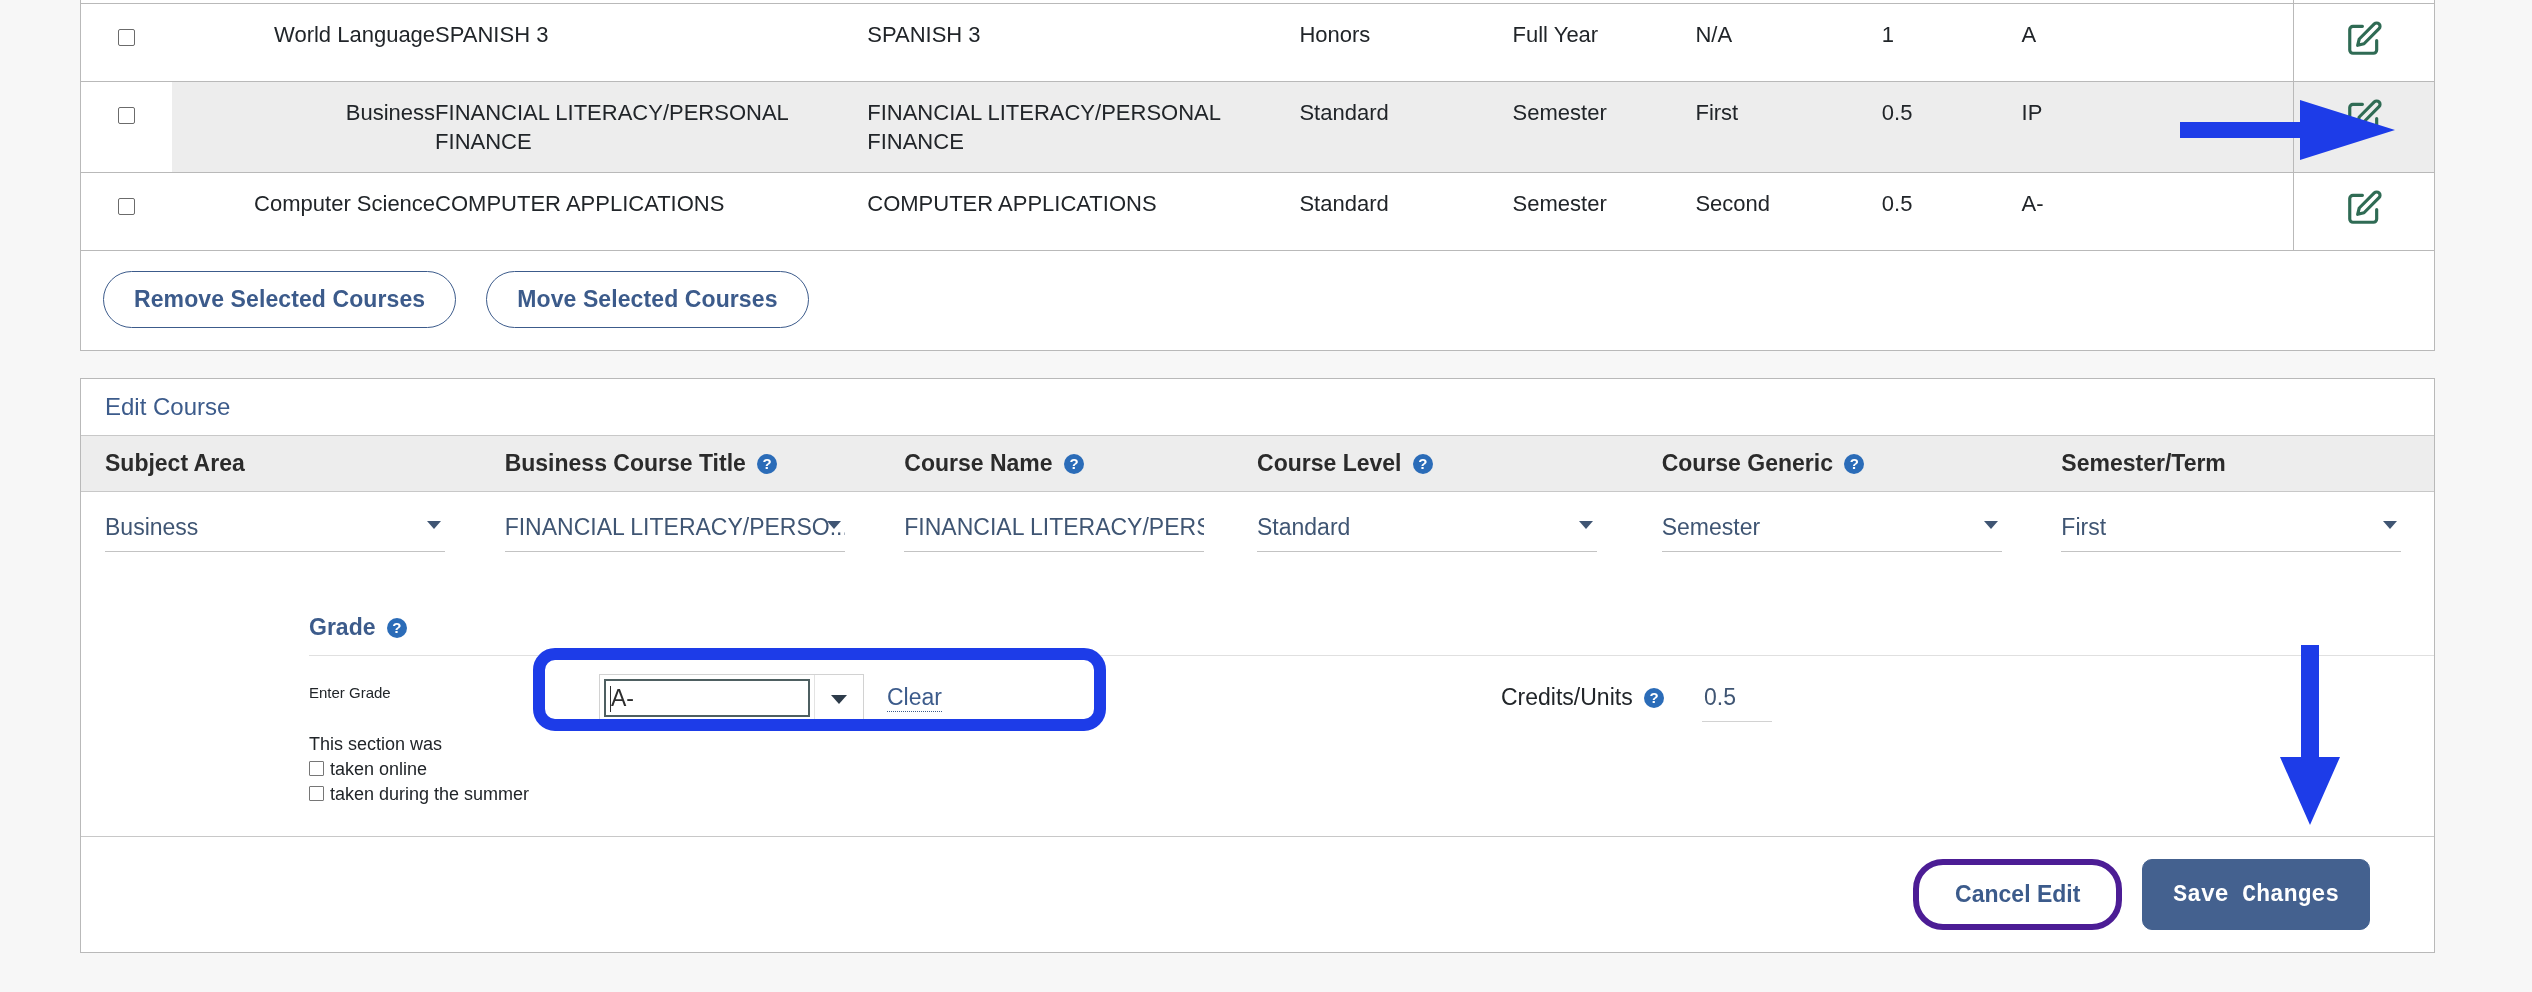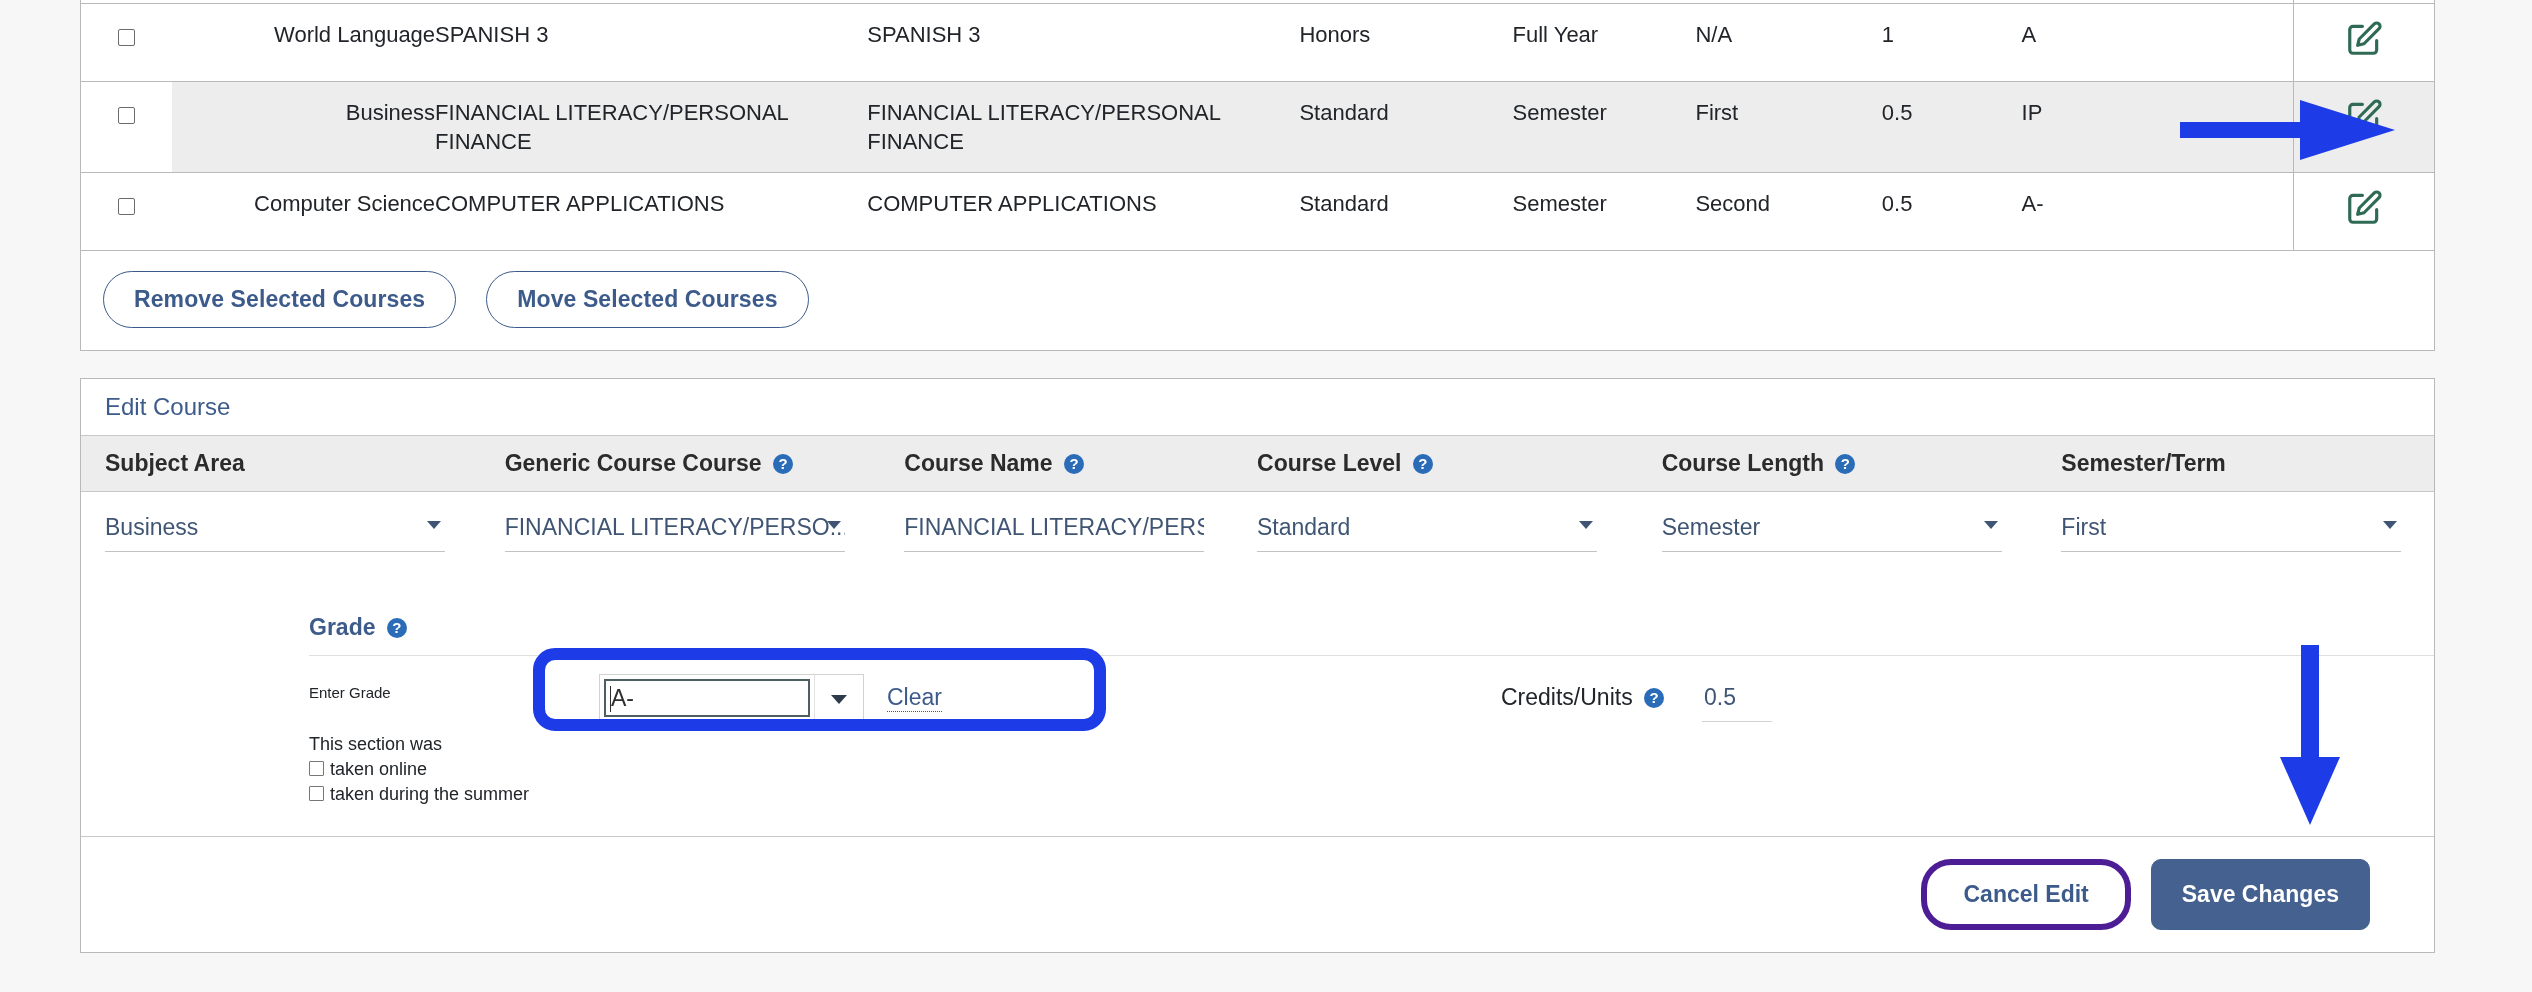--- a/index.html
+++ b/index.html
@@ -316,21 +316,21 @@
     cursor: pointer;
   }
   .btn-save {
     border: 1px solid #44618f;
     color: #ffffff;
     background: #44618f;
     border-radius: 10px;
     font-size: 23px;
     font-weight: bold;
     padding: 17px 30px;
-    font-family: Liberation Sans, sans-serif;
+    font-family: Liberation Mono, monospace;
     cursor: pointer;
   }
 
   
   .arrow-right {
     position: absolute;
     left: 2180px;
     top: 100px;
     width: 215px;
     height: 60px;
@@ -464,33 +464,33 @@
 
 <div class="edit-panel">
 
   <div class="edit-title">Edit Course</div>
 
   <div class="field-header-row">
     <div class="cell w1">
       <span>Subject Area</span>
     </div>
     <div class="cell w2">
-      <span>Generic Course Course</span>
+      <span>Business Course Title</span>
       <span class="help-icon">?</span>
     </div>
     <div class="cell w3">
       <span>Course Name</span>
       <span class="help-icon">?</span>
     </div>
     <div class="cell w4">
       <span>Course Level</span>
       <span class="help-icon">?</span>
     </div>
     <div class="cell w5">
-      <span>Course Length</span>
+      <span>Course Generic</span>
       <span class="help-icon">?</span>
     </div>
     <div class="cell w6">
       <span>Semester/Term</span>
     </div>
   </div>
 
   <div class="field-value-row">
     <div class="cell w1">
       <div class="sel">

